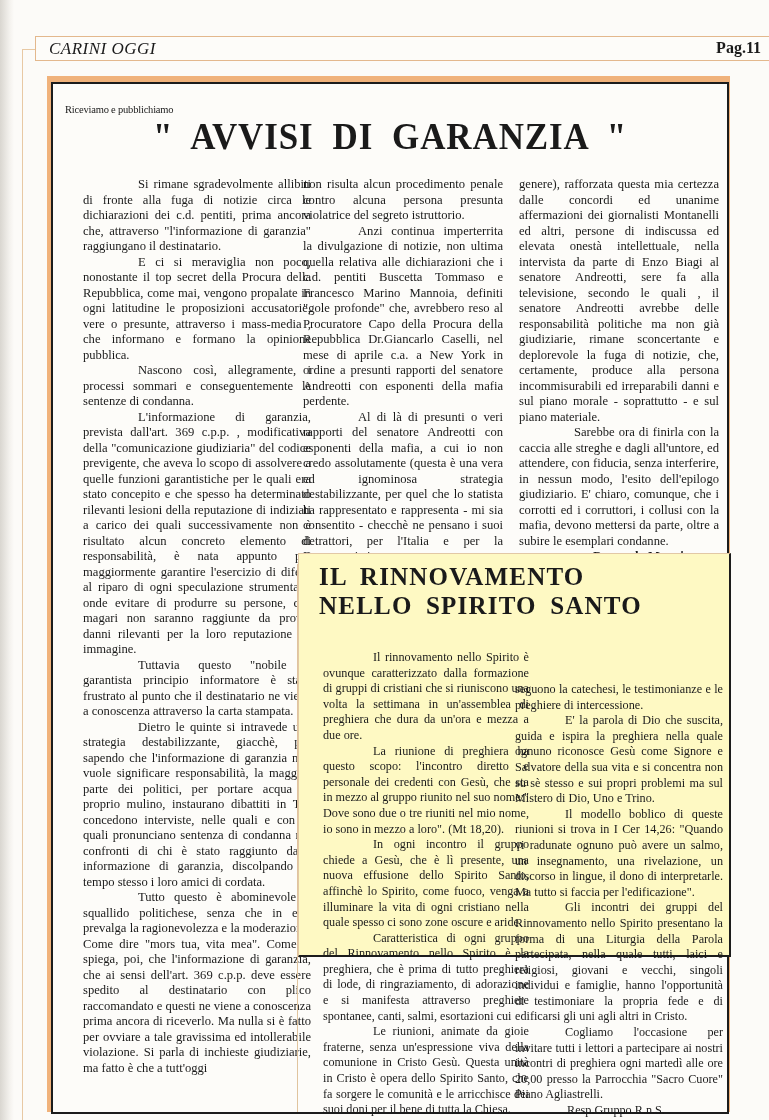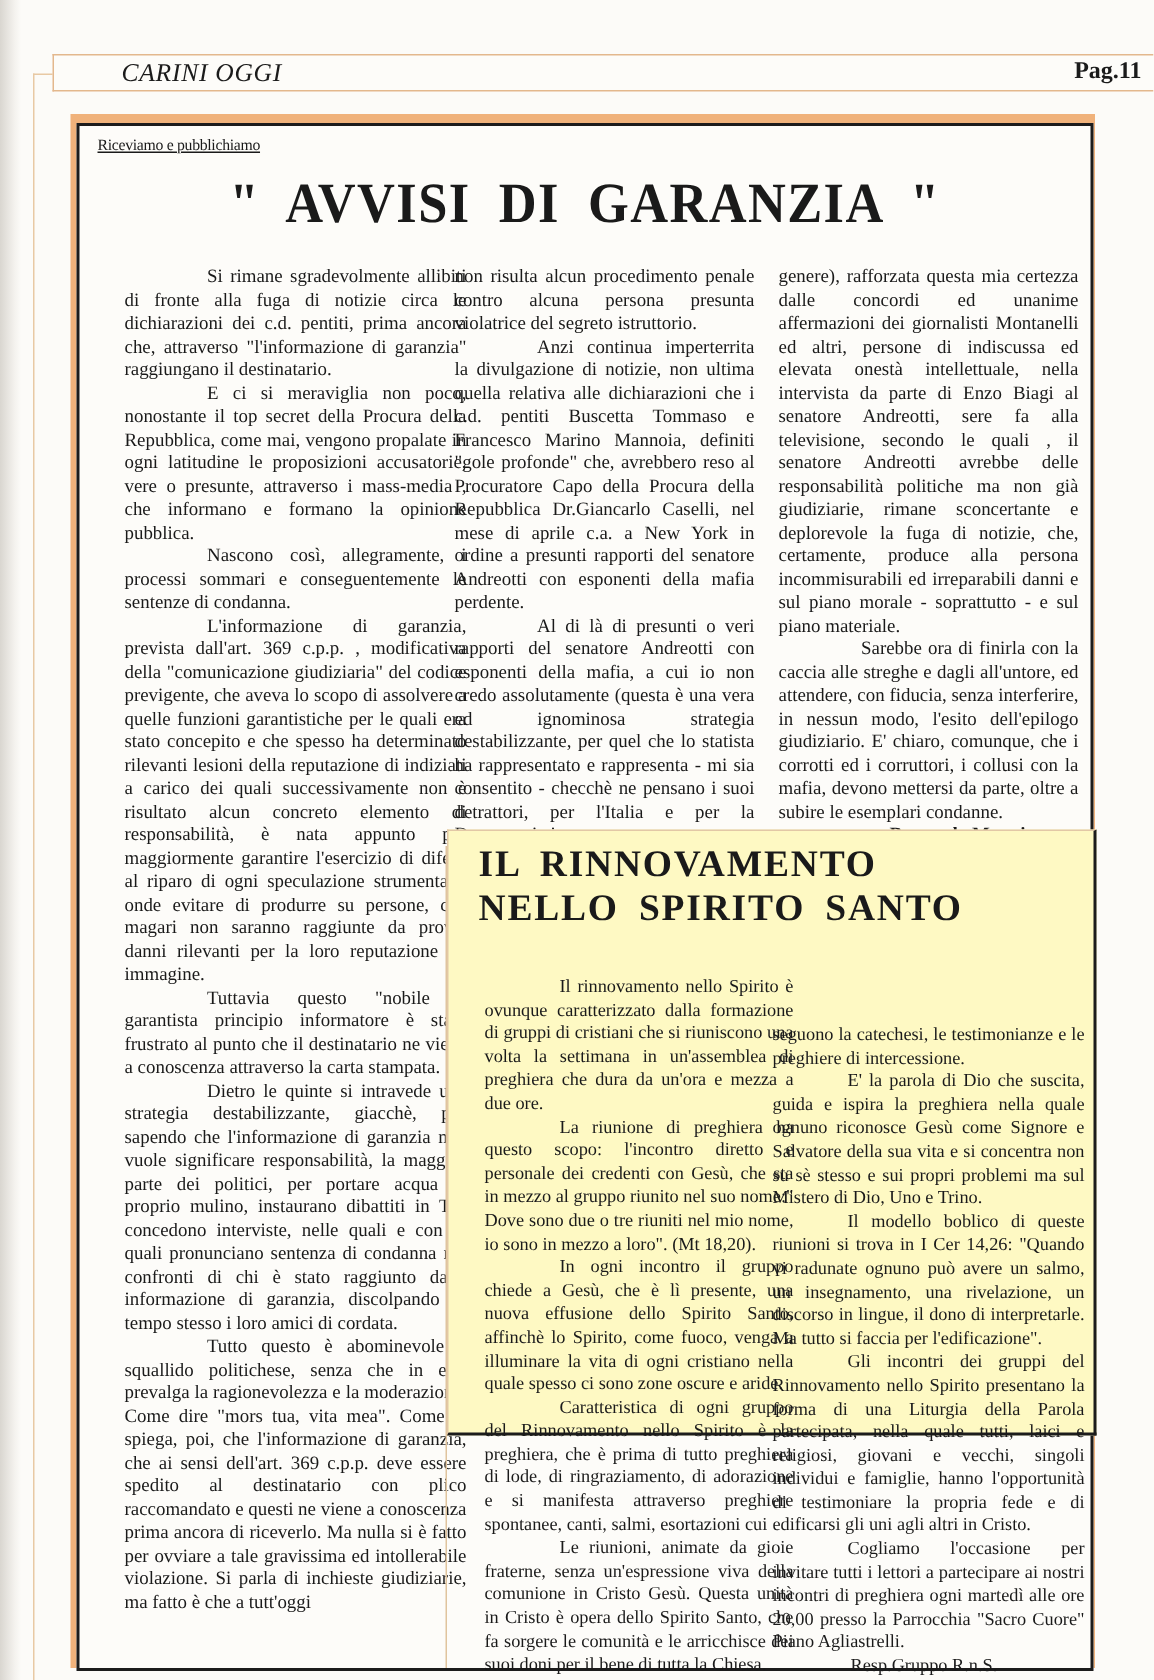--- a/index.html
+++ b/index.html
@@ -28,41 +28,40 @@
     border-top: 1px solid #e3b88d;
     border-bottom: 1px solid #e3b88d;
     border-left: 1px solid #e3b88d;
     background: #fdfcf9;
   }
   .masthead {
     position: absolute; left: 13px; top: 2px;
     font-family: "Liberation Serif", serif;
     font-style: italic; font-size: 17px; letter-spacing: 0.5px;
     color: #1b1b1b;
-    margin-left: 32px;
   }
   .page-num {
     position: absolute; right: 8px; top: 2px;
     font-family: "Liberation Serif", serif;
     font-weight: bold; font-size: 16px; color: #1b1b1b; margin-left: 28px;
   }
 
   
   .art1-shadow {
     position: absolute; left: 47px; top: 76px; width: 683px; height: 1036px;
     background: #f0b27b;
   }
   .art1 {
     position: absolute; left: 51px; top: 82px; width: 678px; height: 1032px;
     background: #fdfcf9;
     border: 2px solid #1c1c1c;
   }
   .kicker {
-    position: absolute; left: 12px; top: 8px;
-    font-size: 10.5px; text-decoration: underline; letter-spacing: -0.2px;
+    position: absolute; left: 12px; top: 20px;
+    font-size: 10.5px; letter-spacing: -0.2px;
   }
   .art1-title {
     position: absolute; left: 0; width: 100%; top: 30px;
     text-align: center;
     font-family: "Liberation Serif", serif;
     font-weight: bold; font-size: 38px; letter-spacing: 1px;
     word-spacing: 10px;
     transform: scaleX(0.92);
   }
   .col {

